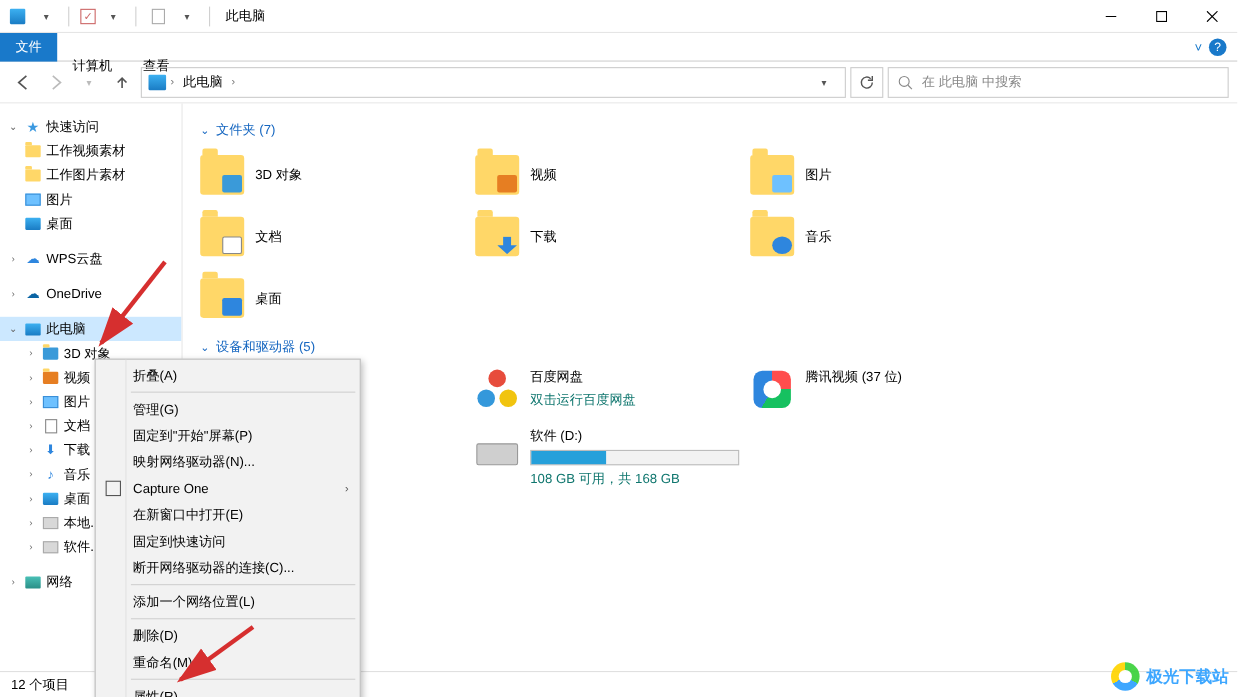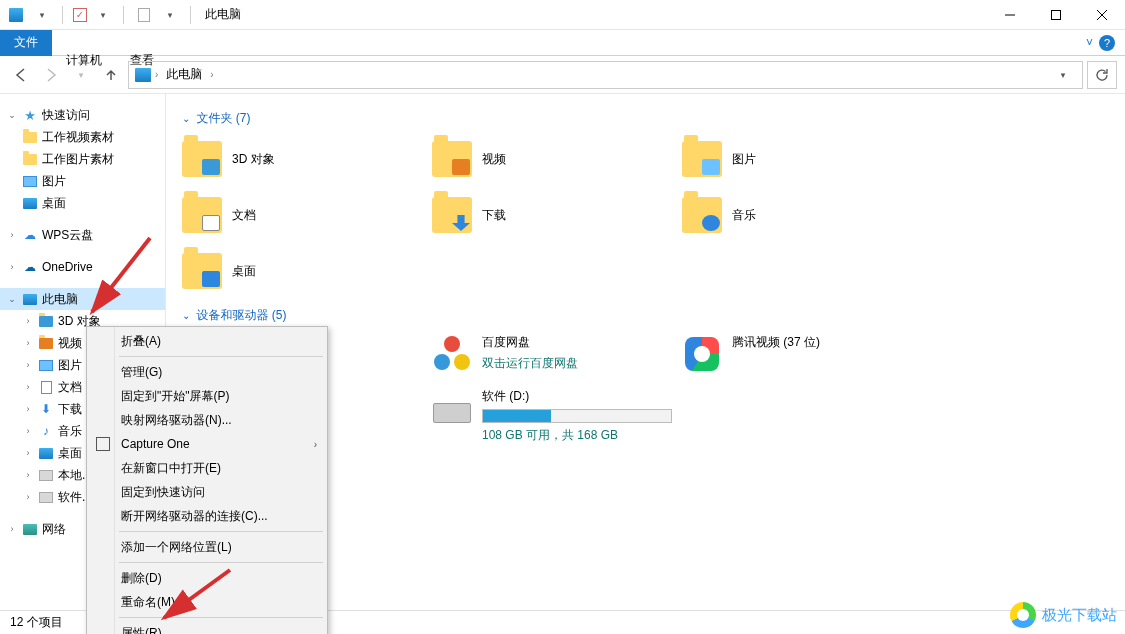--- a/index.html
+++ b/index.html
@@ -102,21 +102,21 @@
 .ctx-icon-col { position:absolute; left:0; top:0; bottom:0; width:28px; border-right:1px solid #e2e2e2; }
 .ctx-item .ci { position:absolute; left:6px; width:16px; height:16px; display:flex; align-items:center; justify-content:center; }
 
 
 .arrow-svg { position:absolute; pointer-events:none; z-index:5; }
 
 
 .watermark { position:absolute; right:8px; bottom:6px; display:flex; align-items:center; gap:6px; opacity:0.92; }
 .watermark .wicon { width:26px; height:26px; border-radius:50%; background:conic-gradient(#3bd13b 0 120deg,#2ea0ff 120deg 240deg,#ffd400 240deg 360deg); position:relative; }
 .watermark .wicon::after{content:'';position:absolute;inset:7px;background:#fff;border-radius:50%;}
-.watermark .wtext{color:#2ea0ff;font-size:15px;font-weight:400;}
+.watermark .wtext{color:#2ea0ff;font-size:15px;font-weight:700;}
 </style>
 </head>
 <body>
 
 <div class="titlebar">
   <div class="qat">
     <div class="qat-item">
         <div class="app-icon"></div>
       </div>
     <div class="qat-item" style="color:#555;font-size:9px;">▾</div>
@@ -185,20 +185,27 @@
     <span class="chev">›</span>
     <div class="addr-actions">
       <div class="nav-btn" style="font-size:9px;color:#555;">▾</div>
     </div>
   </div>
   <div class="refresh-btn">
       <svg width="14" height="14">
         <path d="M12 7 A5 5 0 1 1 10.5 3.5 M12 1 L12 5 L8 5" fill="none" stroke="#555" stroke-width="1.3"></path>
       </svg>
     </div>
+  <div class="search-box">
+    <svg width="14" height="14">
+        <circle cx="6" cy="6" r="4.5" fill="none" stroke="#888"></circle>
+        <line x1="9.5" y1="9.5" x2="13" y2="13" stroke="#888"></line>
+      </svg>
+    <span>在 此电脑 中搜索</span>
+  </div>
 </div>
 
 <div class="body-split">
 
   <div class="tree">
     <div class="tree-item">
         <span class="expander">⌄</span>
         <span class="ticon star-icon">★</span>
         <span class="tlabel">快速访问</span>
       </div>

